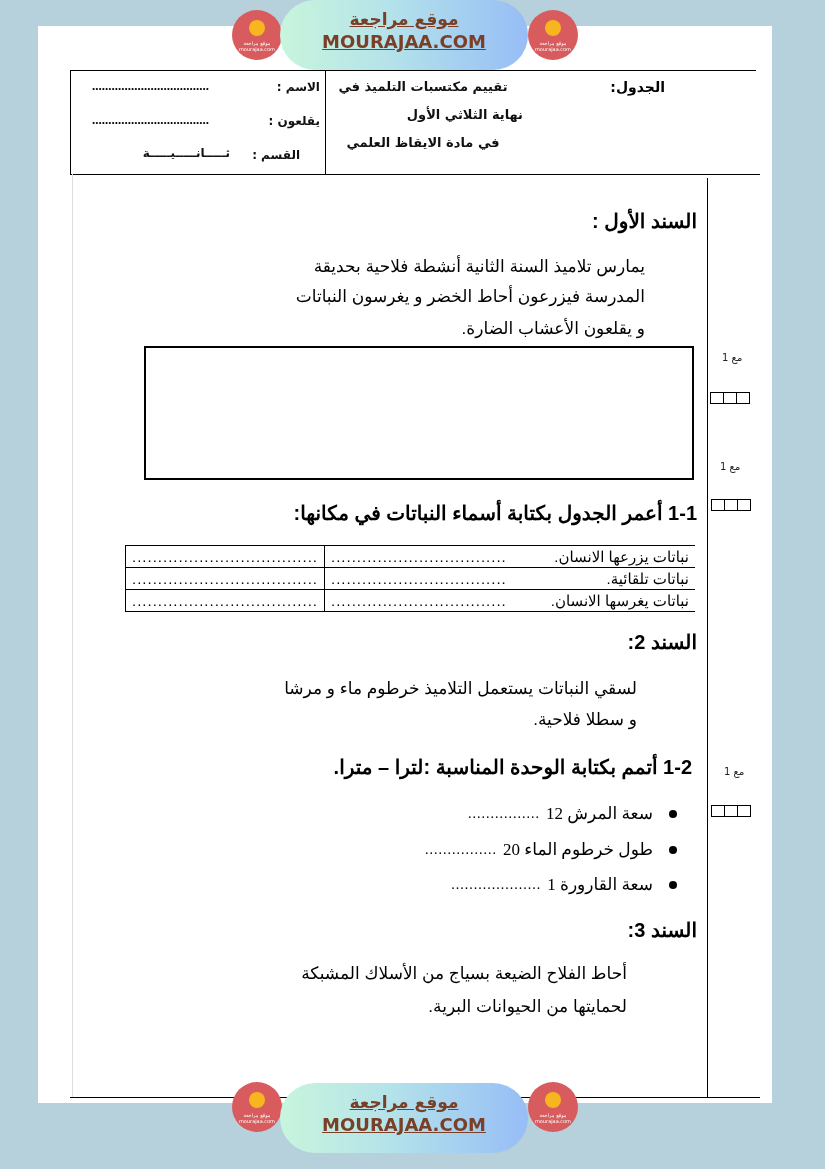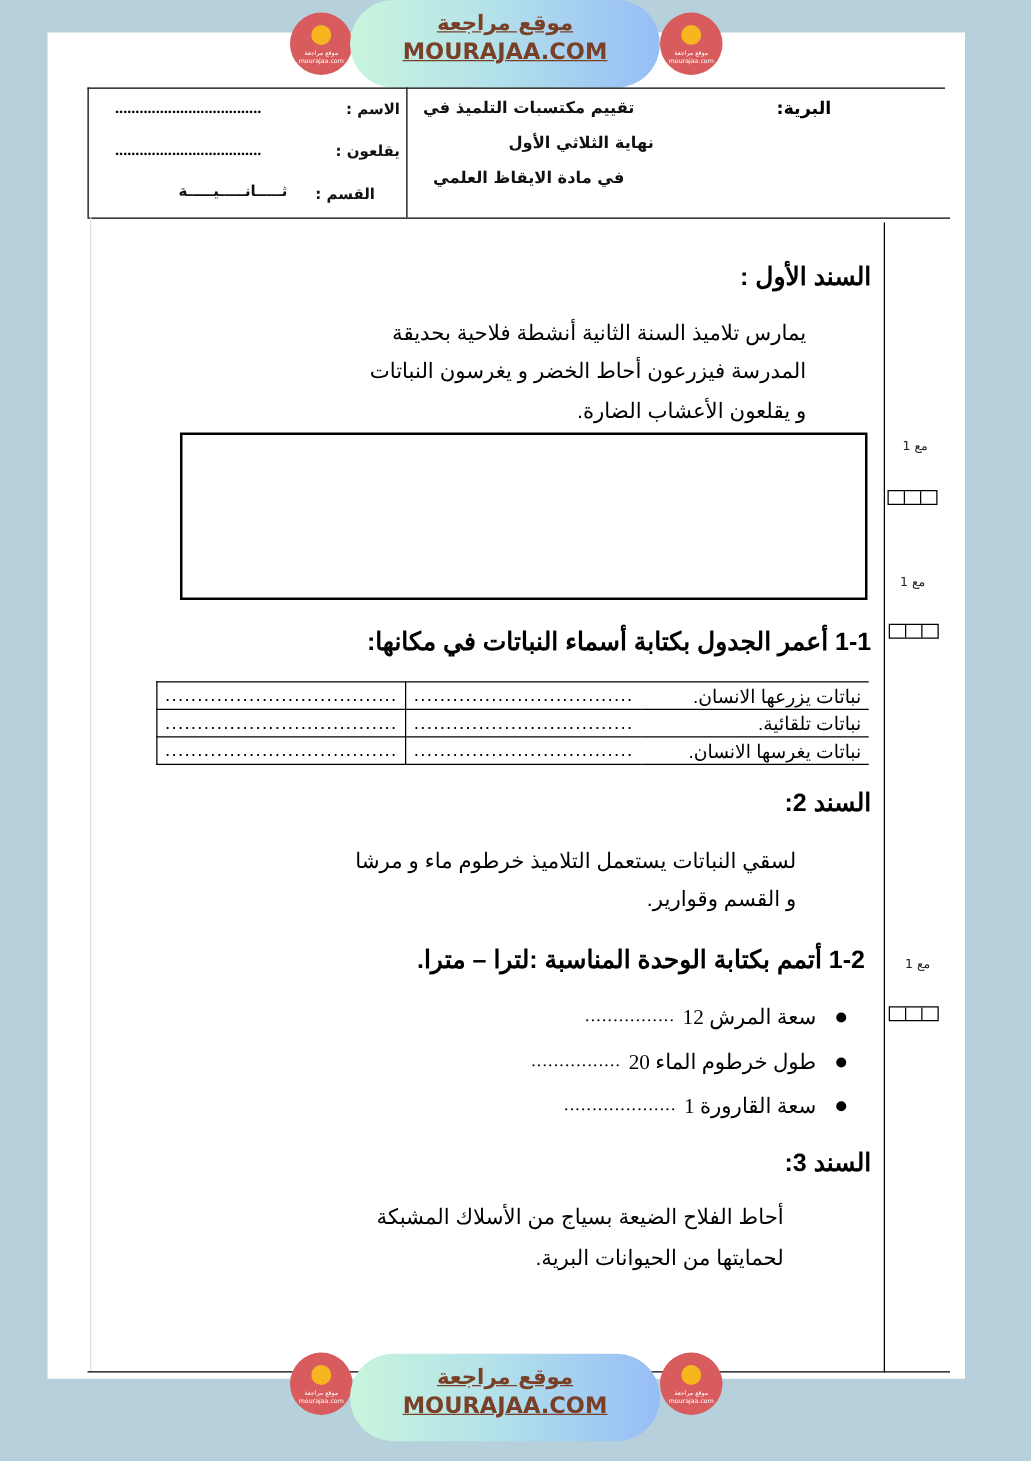--- a/index.html
+++ b/index.html
@@ -70,21 +70,21 @@
 <div class="abs dots bold" style="left:92px;top:78px;font-size:13px;letter-spacing:0;">....................................</div>
 <div class="abs rtl hdr-text" style="left:250px;top:114px;width:70px;">يقلعون :</div>
 <div class="abs dots bold" style="left:92px;top:112px;font-size:13px;letter-spacing:0;">....................................</div>
 <div class="abs rtl hdr-text" style="left:230px;top:148px;width:70px;">القسم :</div>
 <div class="abs rtl hdr-text" style="left:110px;top:146px;width:120px;font-weight:bold;">ثـــــانـــــيـــــة</div>
 
 <div class="abs title-line rtl" style="left:323px;top:79px;text-align:center;">تقييم مكتسبات التلميذ في</div>
 <div class="abs title-line rtl" style="left:323px;top:107px;text-align:right;">نهاية الثلاثي الأول</div>
 <div class="abs title-line rtl" style="left:323px;top:135px;text-align:center;">في مادة الايقاظ العلمي</div>
 
-<div class="abs rtl" style="left:560px;top:79px;width:105px;font-size:14px;font-weight:bold;">البرية:</div>
+<div class="abs rtl" style="left:560px;top:79px;width:105px;font-size:14px;font-weight:bold;">الجدول:</div>
 
 <div class="vline" style="left:72px;top:174px;height:924px;background:#ddd;"></div>
 <div class="vline" style="left:707px;top:178px;height:920px;"></div>
 <div class="hline" style="left:70px;top:1097px;width:690px;"></div>
 
 <div class="abs heading" style="right:128px;top:209px;">السند الأول :</div>
 <div class="abs para" style="right:180px;top:256px;">يمارس تلاميذ السنة الثانية أنشطة فلاحية بحديقة</div>
 <div class="abs para" style="right:180px;top:286px;">المدرسة فيزرعون أحاط الخضر و يغرسون النباتات</div>
 <div class="abs para" style="right:180px;top:318px;">و يقلعون الأعشاب الضارة.</div>
 
@@ -126,21 +126,21 @@
   <tr>
     <td class="dots">....................................</td>
     <td class="dots mid-cell" style="border-right:none;">..................................</td>
     <td class="label-cell" style="border-left:none;">نباتات يغرسها الانسان.</td>
   </tr>
 </tbody>
   </table>
 
 <div class="abs heading" style="right:128px;top:630px;">السند 2:</div>
 <div class="abs para" style="right:188px;top:678px;">لسقي النباتات يستعمل التلاميذ خرطوم ماء و مرشا</div>
-<div class="abs para" style="right:188px;top:709px;">و القسم وقوارير.</div>
+<div class="abs para" style="right:188px;top:709px;">و سطلا فلاحية.</div>
 
 <div class="abs heading" style="right:133px;top:755px;margin-left:20px;">1-2 أتمم بكتابة الوحدة المناسبة :لترا – مترا.</div>
 
 <div class="bullet-row" style="right:148px;top:803px;">
   <span class="bullet"></span>
   <span>سعة المرش 12</span>
   <span class="dots">................</span>
 </div>
 <div class="bullet-row" style="right:148px;top:839px;">
   <span class="bullet"></span>

